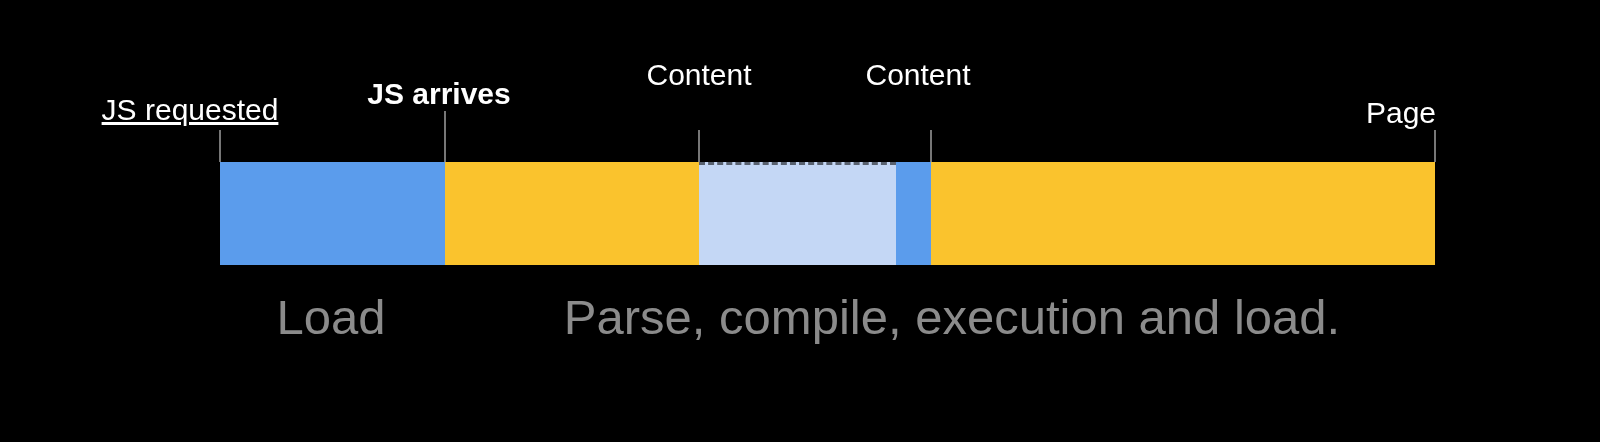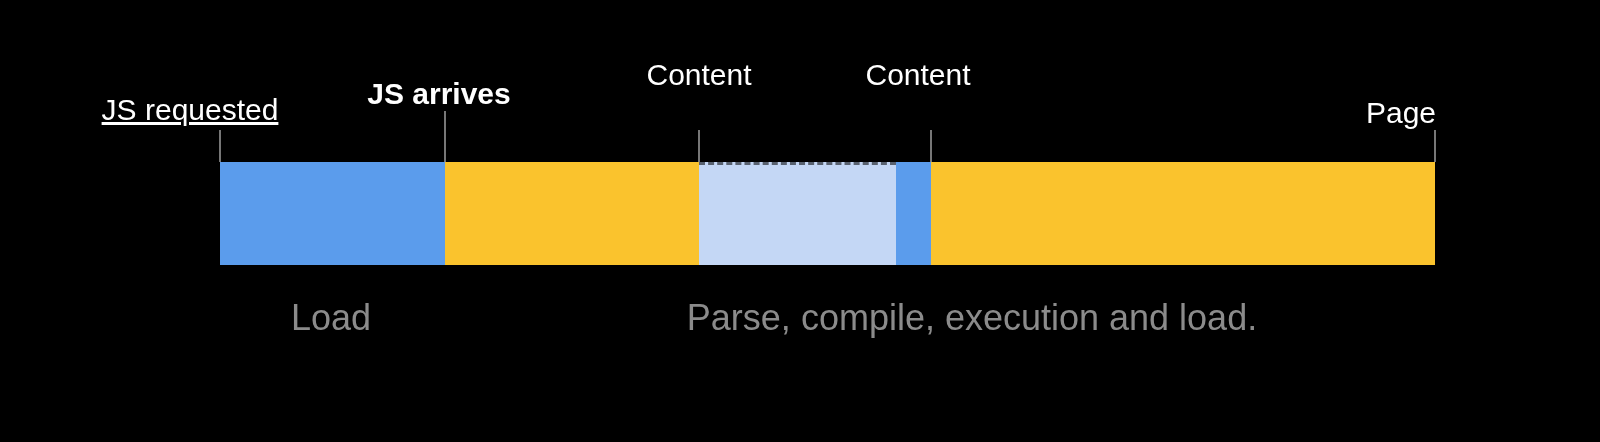--- a/index.html
+++ b/index.html
@@ -67,26 +67,26 @@
   .seg-3 { width: 197px; }
   .seg-4 { width: 35px;  }
   .seg-5 { width: 504px; }
 
   
   .phase-caption {
     position: absolute;
     transform: translateX(-50%);
     top: 293px;
     color: #8B8B8B;
-    font-size: 36px;
+    font-size: 49px;
     line-height: 49px;
     white-space: nowrap;
   }
   .cap-load  { left: 331px; }
-  .cap-parse { left: 972px; }
+  .cap-parse { left: 952px; }
 </style>
 </head>
 <body>
 
 <div class="stage">
 
   <div class="milestone-label lbl-js-requested">
     <span class="line">JS requested</span>
   </div>
   <div class="milestone-label lbl-js-arrives">

